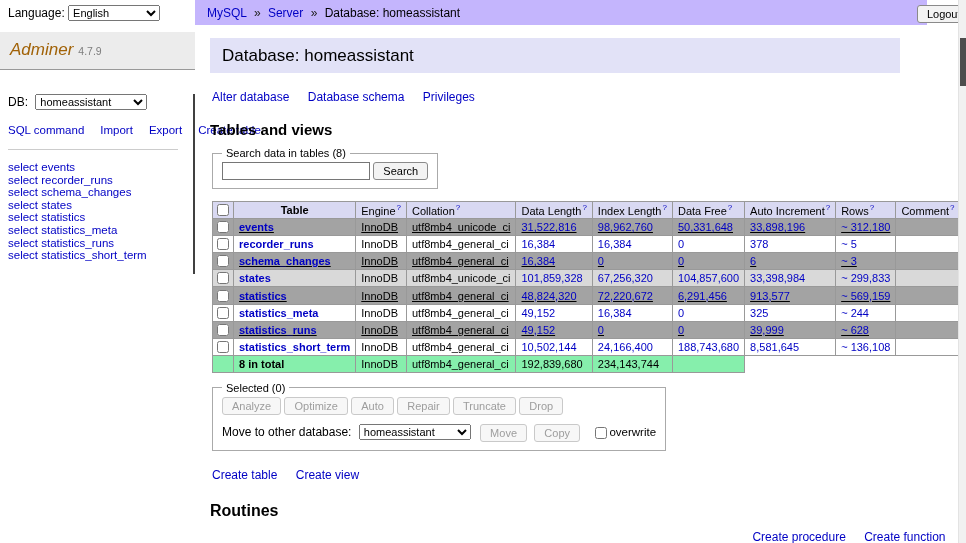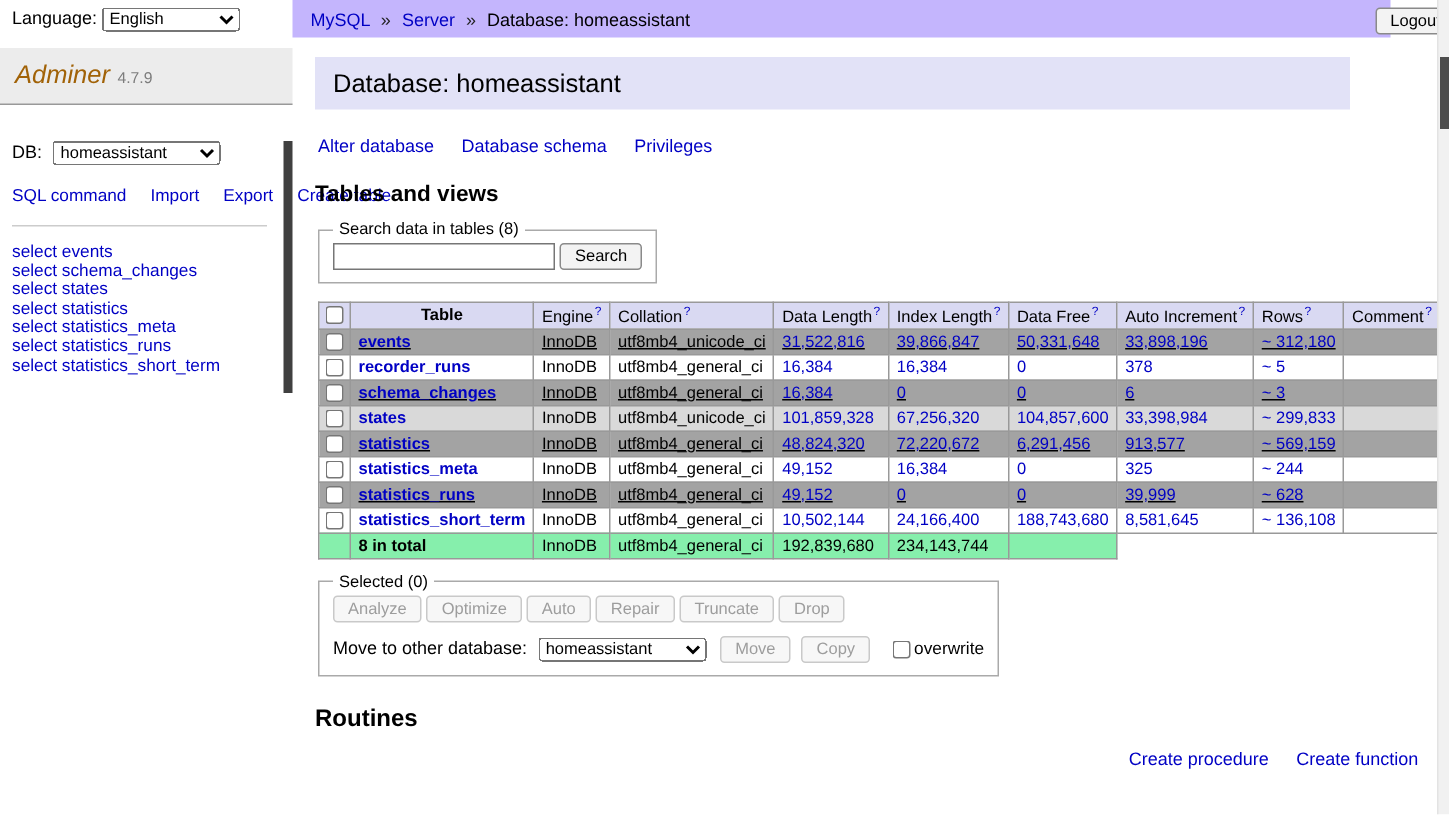--- a/index.html
+++ b/index.html
@@ -17,21 +17,21 @@
   
   .sidebar { width:195px; flex:0 0 195px; }
   .lang-row { padding:5px 8px 4px 8px; white-space:nowrap; }
   .lang-row select { width:92px; font-size:11px; }
   .logo-block {
     margin-top:7px; background:#ececec; border-bottom:1px solid #999;
     padding:8px 10px 9px 10px;
   }
   .logo-name { font-style:italic; font-size:17px; color:#a16207; }
   .logo-version { font-size:10.5px; color:#7d7d7d; margin-left:5px; }
-  .menu { padding:0 0 12px 8px; border-right:6px solid #404040; }
+  .menu { padding:0 0 12px 8px; border-right:2px solid #404040; }
   .db-row { margin:24px 0 12px 0; }
   .db-row select { width:112px; font-size:11px; margin-left:4px; }
   .actions { line-height:17px; padding:0 0 10px 0; border-bottom:1px solid #ccc; width:170px; }
   .actions a { margin-right:16px; font-size:11.5px; white-space:nowrap; }
   .table-links { margin-top:11px; }
   .table-links a { display:block; font-size:11.5px; line-height:12.6px; }
 
   
   .content { flex:1; position:relative; }
   .breadcrumb {
@@ -119,20 +119,21 @@
         <span>DB:</span>
         <select>
           <option>homeassistant</option>
         </select>
       </div>
       <div class="actions">
         <a>SQL command</a><a>Import</a><a>Export</a><a>Create table</a>
       </div>
       <div class="table-links">
         <a>select events</a>
+        <a>select recorder_runs</a>
         <a>select schema_changes</a>
         <a>select states</a>
         <a>select statistics</a>
         <a>select statistics_meta</a>
         <a>select statistics_runs</a>
         <a>select statistics_short_term</a>
       </div>
     </div>
   </div>
 
@@ -190,21 +191,21 @@
             <th><span>Comment</span><sup class="help">?</sup></th>
           </tr>
         </thead>
         <tbody>
             <tr class="odd">
     <td class="c-check"><input type="checkbox" style=""></td>
     <td class="name"><a>events</a></td>
     <td>InnoDB</td>
     <td>utf8mb4_unicode_ci</td>
     <td class="num"><a>31,522,816</a></td>
-    <td class="num"><a>39,866,847</a></td>
+    <td class="num"><a>98,962,760</a></td>
     <td class="num"><a>50,331,648</a></td>
     <td class="num"><a>33,898,196</a></td>
     <td class="num"><a>~ 312,180</a></td>
     <td></td>
   </tr>
             <tr>
     <td class="c-check"><input type="checkbox" style=""></td>
     <td class="name"><a>recorder_runs</a></td>
     <td>InnoDB</td>
     <td>utf8mb4_general_ci</td>
@@ -318,20 +319,24 @@
             <option>homeassistant</option>
           </select>
           <button disabled="">Move</button>
           <button disabled="">Copy</button>
           <span class="overwrite-wrap">
             <input type="checkbox" style=""><span>overwrite</span>
           </span>
         </div>
       </fieldset>
 
+      <div class="links-row">
+        <a>Create table</a>
+        <a>Create view</a>
+      </div>
 
       <h3 class="section-heading" style="font-size:16px; margin-top:20px;">Routines</h3>
 
       <div class="links-row" style="margin-top:10px;text-align:right;">
         <a>Create procedure</a>
         <a>Create function</a>
       </div>
 
       
     </div>

